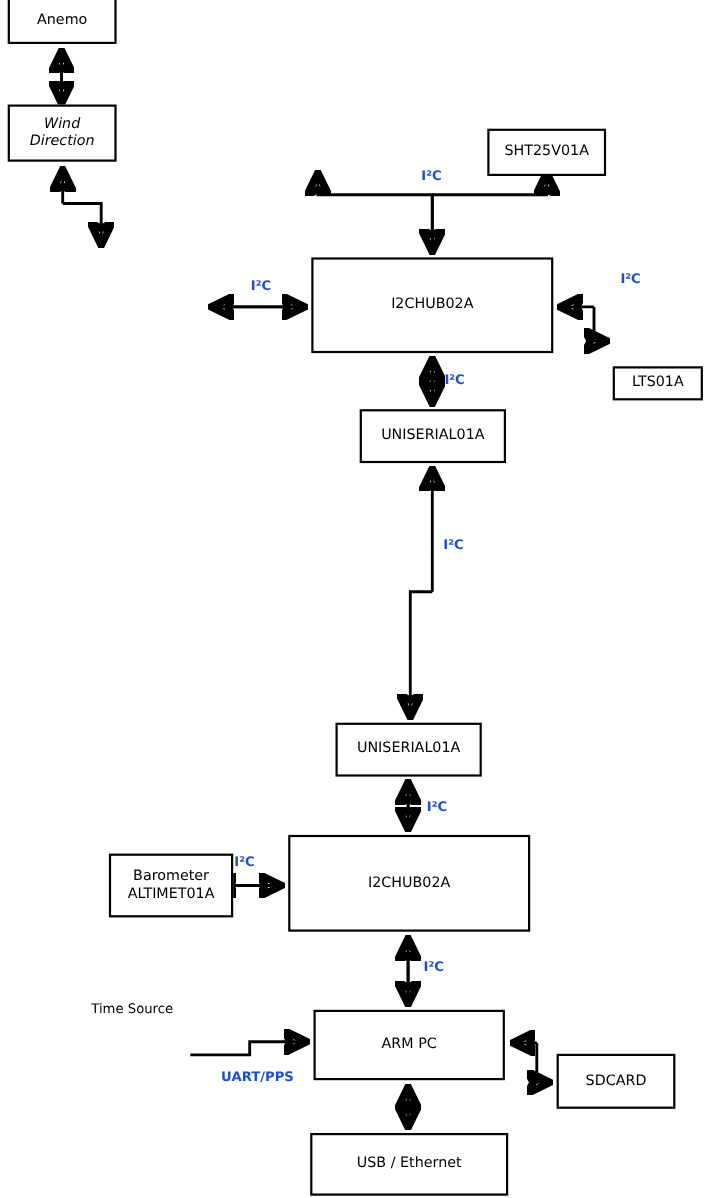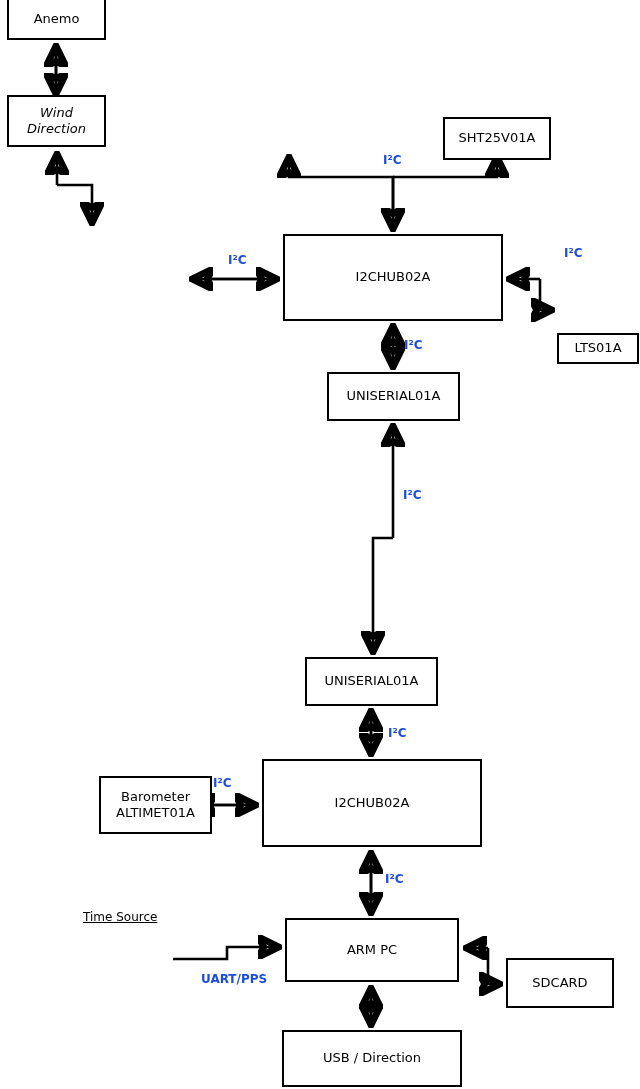--- a/index.html
+++ b/index.html
@@ -161,23 +161,23 @@
   <div class="node" style="left:75px; top:776px; width:113px; height:58px;margin-left:24px;">Barometer
 ALTIMET01A</div>
 
   <div class="node" style="left:262px; top:759px; width:220px; height:88px;">I2CHUB02A</div>
 
 
   <div class="node" style="left:506px; top:958px; width:108px; height:50px;">SDCARD</div>
 
   <div class="node" style="left:285px; top:918px; width:174px; height:64px;">ARM PC</div>
 
-  <div class="node" style="left:282px; top:1030px; width:180px; height:57px;">USB / Direction</div>
+  <div class="node" style="left:282px; top:1030px; width:180px; height:57px;">USB / Ethernet</div>
 
-  <div class="free-label" style="left:83px; top:911px;text-decoration:underline;">Time Source</div>
+  <div class="free-label" style="left:83px; top:911px;">Time Source</div>
 
   <div class="edge-label" style="left:383px; top:154px;">I²C</div>
 
   <div class="edge-label" style="left:228px; top:254px;">I²C</div>
 
   <div class="edge-label" style="left:564px; top:247px;">I²C</div>
 
   <div class="edge-label" style="left:404px; top:339px;">I²C</div>
 
   <div class="edge-label" style="left:403px; top:489px;">I²C</div>

